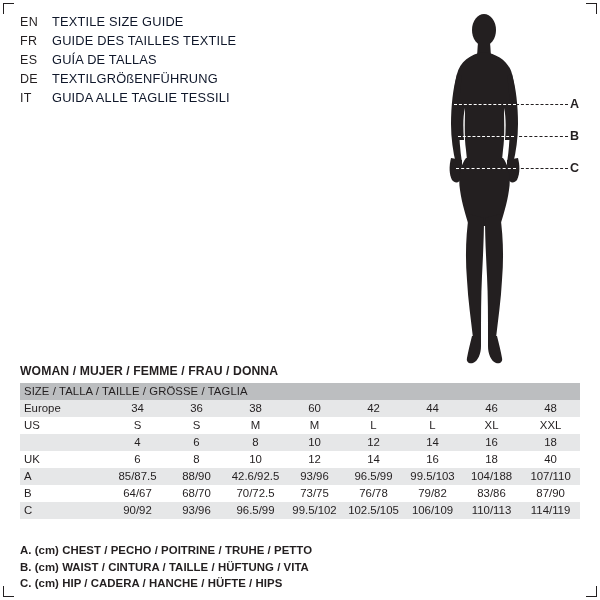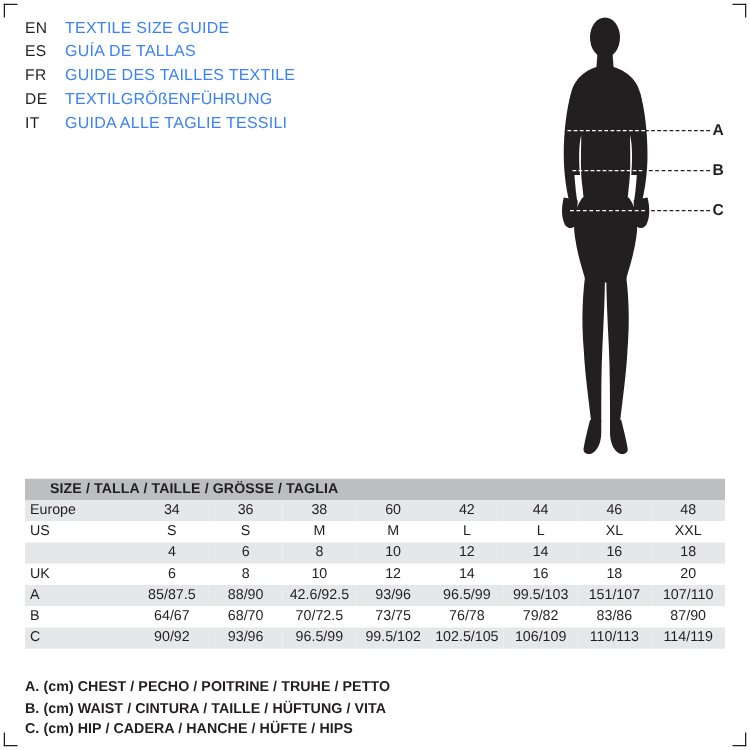--- a/index.html
+++ b/index.html
@@ -36,21 +36,21 @@
   .lang-code {
     width: 32px;
     flex: 0 0 32px;
     font-size: 12.5px;
     letter-spacing: .3px;
     color: #231f20;
   }
   .lang-title {
     font-size: 12.8px;
     letter-spacing: .2px;
-    color: #3b82f6;
+    color: #0f172a;
     white-space: nowrap;
   }
 
   
   .figure-wrap {
     position: absolute;
     top: 8px;
     left: 420px;
     width: 170px;
     height: 360px;
@@ -103,22 +103,22 @@
     text-align: center;
     font-weight: normal;
     color: #231f20;
   }
   .size-table tr.head-row {
     background: #bcbec0;
   }
   .size-table tr.head-row th {
     text-align: left;
     font-size: 11.3px;
-    font-weight: bold;
-    padding-left: 20px;
+    font-weight: normal;
+    padding-left: 4px;
     letter-spacing: .1px;
   }
   .size-table tr.shaded {
     background: #e6e7e8;
   }
   .size-table tr.plain {
     background: #ffffff;
   }
   .size-table td.rowlabel {
     text-align: left;
@@ -167,26 +167,26 @@
   <div class="corner tr"></div>
   <div class="corner bl"></div>
   <div class="corner br"></div>
 
   <div class="lang-block">
     <div class="lang-row">
       <span class="lang-code">EN</span>
       <span class="lang-title">TEXTILE SIZE GUIDE</span>
     </div>
     <div class="lang-row">
+      <span class="lang-code">FR</span>
+      <span class="lang-title">GUIDE DES TAILLES TEXTILE</span>
+    </div>
+    <div class="lang-row">
       <span class="lang-code">ES</span>
       <span class="lang-title">GUÍA DE TALLAS</span>
-    </div>
-    <div class="lang-row">
-      <span class="lang-code">FR</span>
-      <span class="lang-title">GUIDE DES TAILLES TEXTILE</span>
     </div>
     <div class="lang-row">
       <span class="lang-code">DE</span>
       <span class="lang-title">TEXTILGRÖßENFÜHRUNG</span>
     </div>
     <div class="lang-row">
       <span class="lang-code">IT</span>
       <span class="lang-title">GUIDA ALLE TAGLIE TESSILI</span>
     </div>
   </div>
@@ -238,20 +238,21 @@
 
     <div class="measure-line" style="left:38px; top:128px; width:56px;"></div>
     <div class="measure-line outer" style="left:94px; top:128px; width:54px;"></div>
     <div class="measure-label" style="left:150px; top:121px;">B</div>
 
     <div class="measure-line" style="left:36px; top:160px; width:60px;"></div>
     <div class="measure-line outer" style="left:96px; top:160px; width:52px;"></div>
     <div class="measure-label" style="left:150px; top:153px;">C</div>
   </div>
 
+  <div class="woman-heading">WOMAN / MUJER / FEMME / FRAU / DONNA</div>
 
   <table class="size-table">
     <colgroup>
       <col class="col-label">
       <col class="col-v">
         <col class="col-v">
         <col class="col-v">
         <col class="col-v">
       <col class="col-v">
         <col class="col-v">
@@ -301,32 +302,32 @@
 
       <tr class="plain">
         <td class="rowlabel">UK</td>
         <td>6</td>
         <td>8</td>
         <td>10</td>
         <td>12</td>
         <td>14</td>
         <td>16</td>
         <td>18</td>
-        <td>20</td>
+        <td>40</td>
       </tr>
 
       <tr class="shaded">
         <td class="rowlabel">A</td>
         <td>85/87.5</td>
         <td>88/90</td>
         <td>42.6/92.5</td>
         <td>93/96</td>
         <td>96.5/99</td>
         <td>99.5/103</td>
-        <td>151/107</td>
+        <td>104/188</td>
         <td>107/110</td>
       </tr>
 
       <tr class="plain">
         <td class="rowlabel">B</td>
         <td>64/67</td>
         <td>68/70</td>
         <td>70/72.5</td>
         <td>73/75</td>
         <td>76/78</td>

